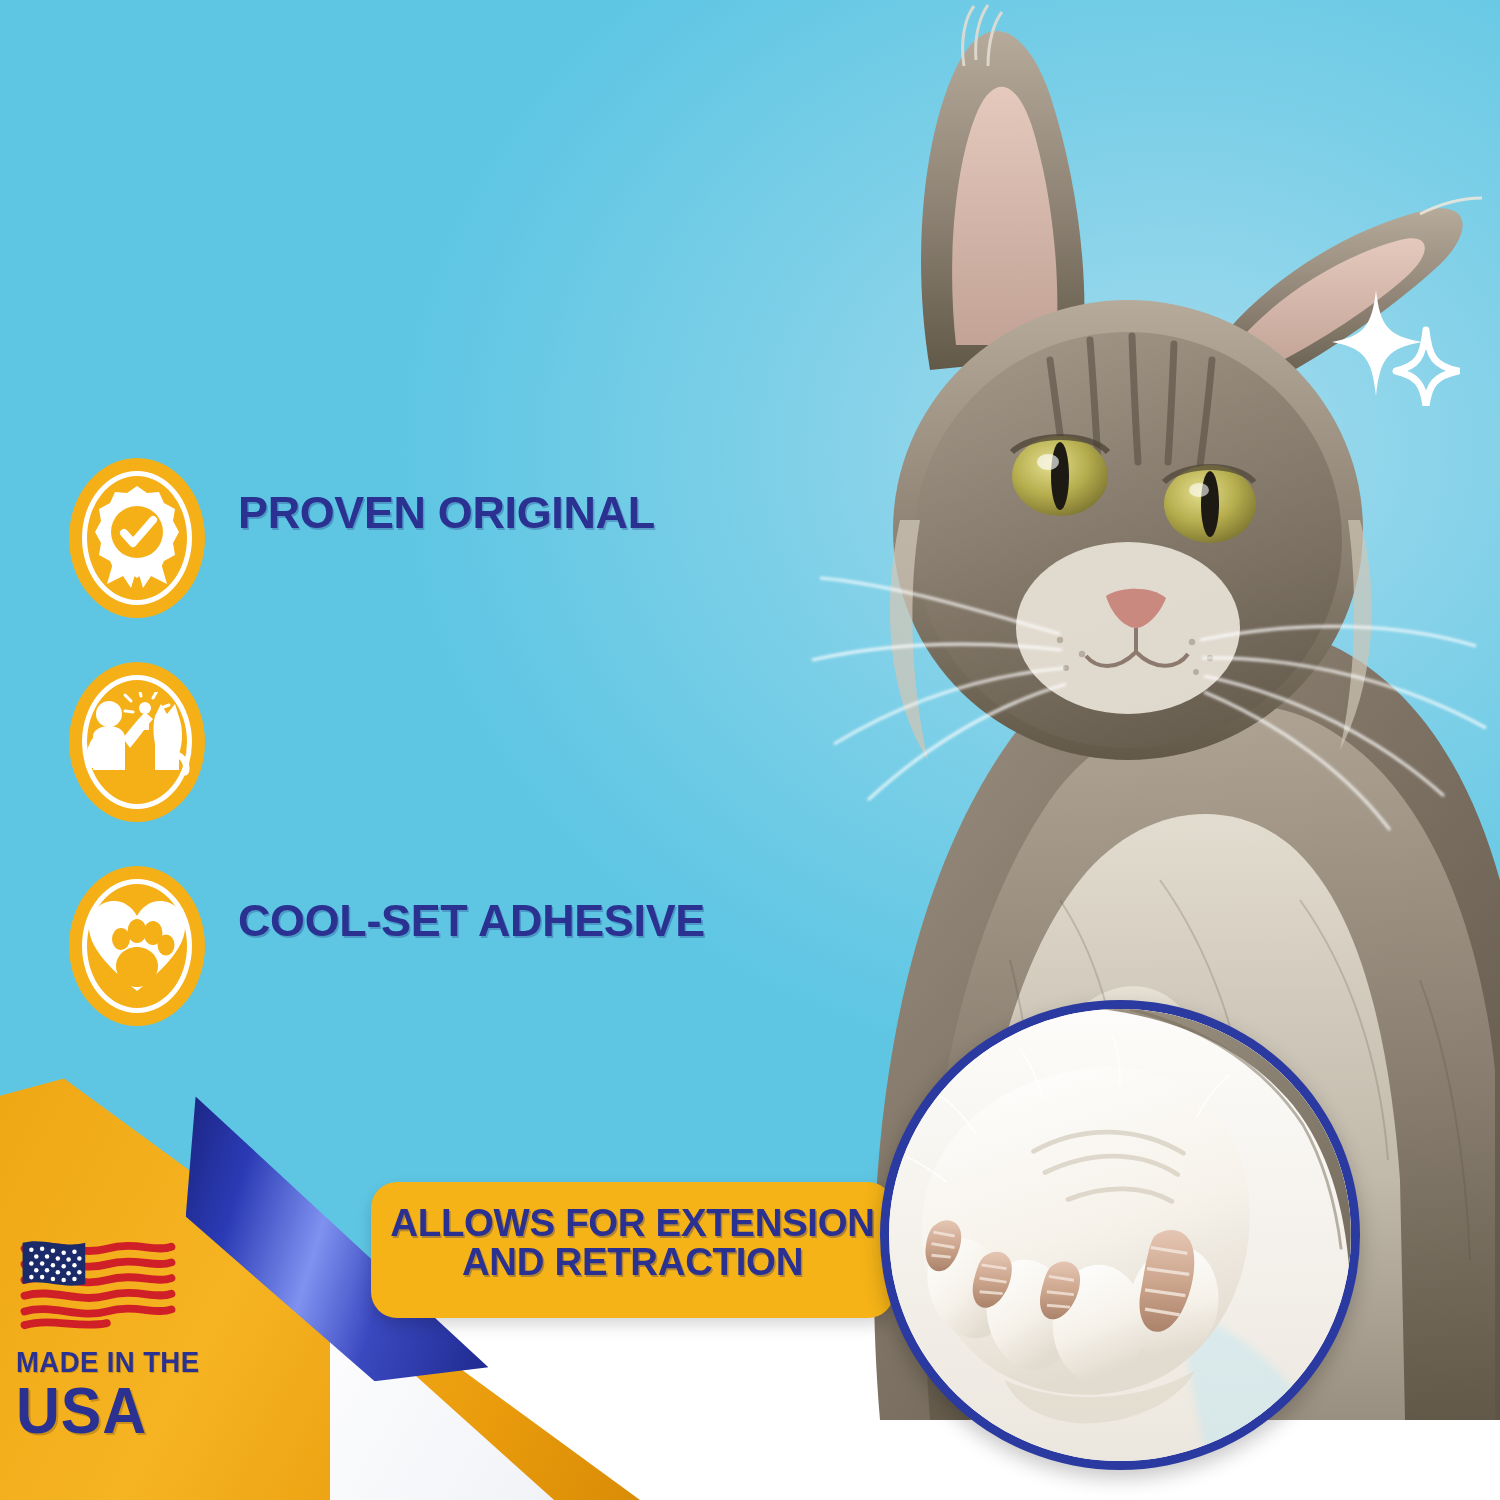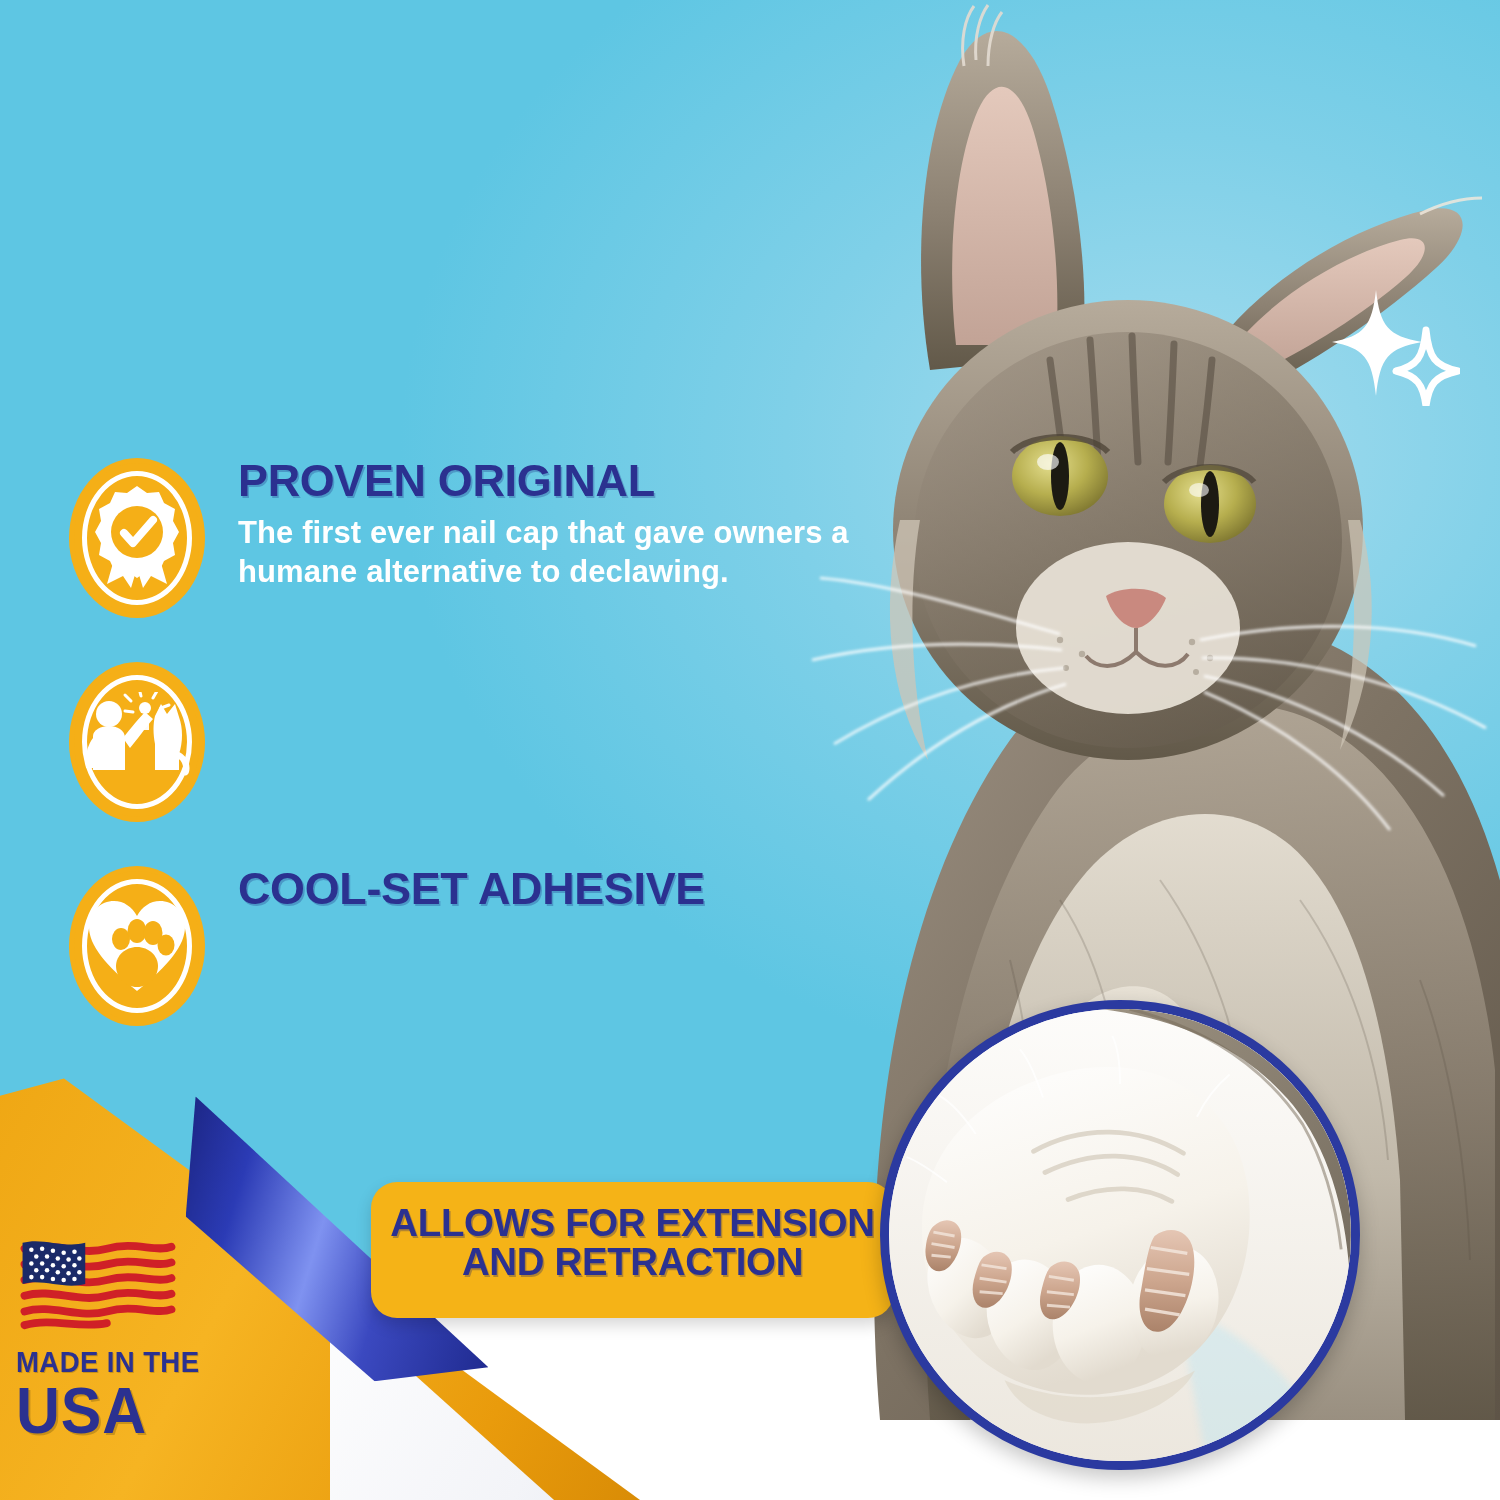--- a/index.html
+++ b/index.html
@@ -103,21 +103,21 @@
   .ficon .disc {
     position:absolute; inset:8px 16px 8px 16px;
     background:#f5af17; border-radius:50%;
     box-shadow:0 0 0 5px #f5af17, inset 0 0 0 0 #fff;
   }
   .ficon .ring {
     position:absolute; inset:16px 24px 16px 24px;
     border:5px solid #ffffff; border-radius:50%;
   }
   .ficon svg { position:absolute; left:50%; top:50%; transform:translate(-50%,-50%); }
-  .ftext { padding-top:4px; }
+  .ftext { padding-top:4px;margin-top:32px; }
   .ftitle {
     color:#2b3190; font-weight:800; font-size:44px; line-height:1;
     letter-spacing:-.3px; margin-bottom:10px;
     transform:scaleX(1.02); transform-origin:left center;
     text-shadow:1.5px 2px 0 rgba(26,35,126,.28);
   }
   .fdesc {
     color:#ffffff; font-weight:700; font-size:31px; line-height:1.27;
     letter-spacing:.1px;
   }
@@ -294,21 +294,20 @@
         <svg width="100" height="108" viewBox="0 0 100 108">
           <path d="M32 58 L20 100 L36 92 L44 104 L56 64 Z" fill="#ffffff"></path>
           <path d="M68 58 L80 100 L64 92 L56 104 L44 64 Z" fill="#ffffff"></path>
           <path d="M50 2 L60 9 L72 8 L77 19 L88 25 L86 37 L92 48 L86 59 L88 71 L77 77 L72 88 L60 87 L50 94 L40 87 L28 88 L23 77 L12 71 L14 59 L8 48 L14 37 L12 25 L23 19 L28 8 L40 9 Z" fill="#ffffff"></path>
           <circle cx="50" cy="48" r="26" fill="#f5af17"></circle>
           <path d="M37 49 L46 59 L66 36" stroke="#ffffff" stroke-width="8" fill="none" stroke-linecap="round" stroke-linejoin="round"></path>
         </svg>
       </div>
       <div class="ftext">
         <div class="ftitle">PROVEN ORIGINAL</div>
-        <div class="fdesc">The first ever nail cap that gave owners a humane alternative to declawing.</div>
       </div>
     </div>
 
     <div class="feature">
       <div class="ficon">
         <div class="disc"></div>
           <div class="ring"></div>
         <svg width="108" height="100" viewBox="0 0 108 100">
           <g fill="#ffffff">
             <circle cx="26" cy="22" r="13"></circle>

